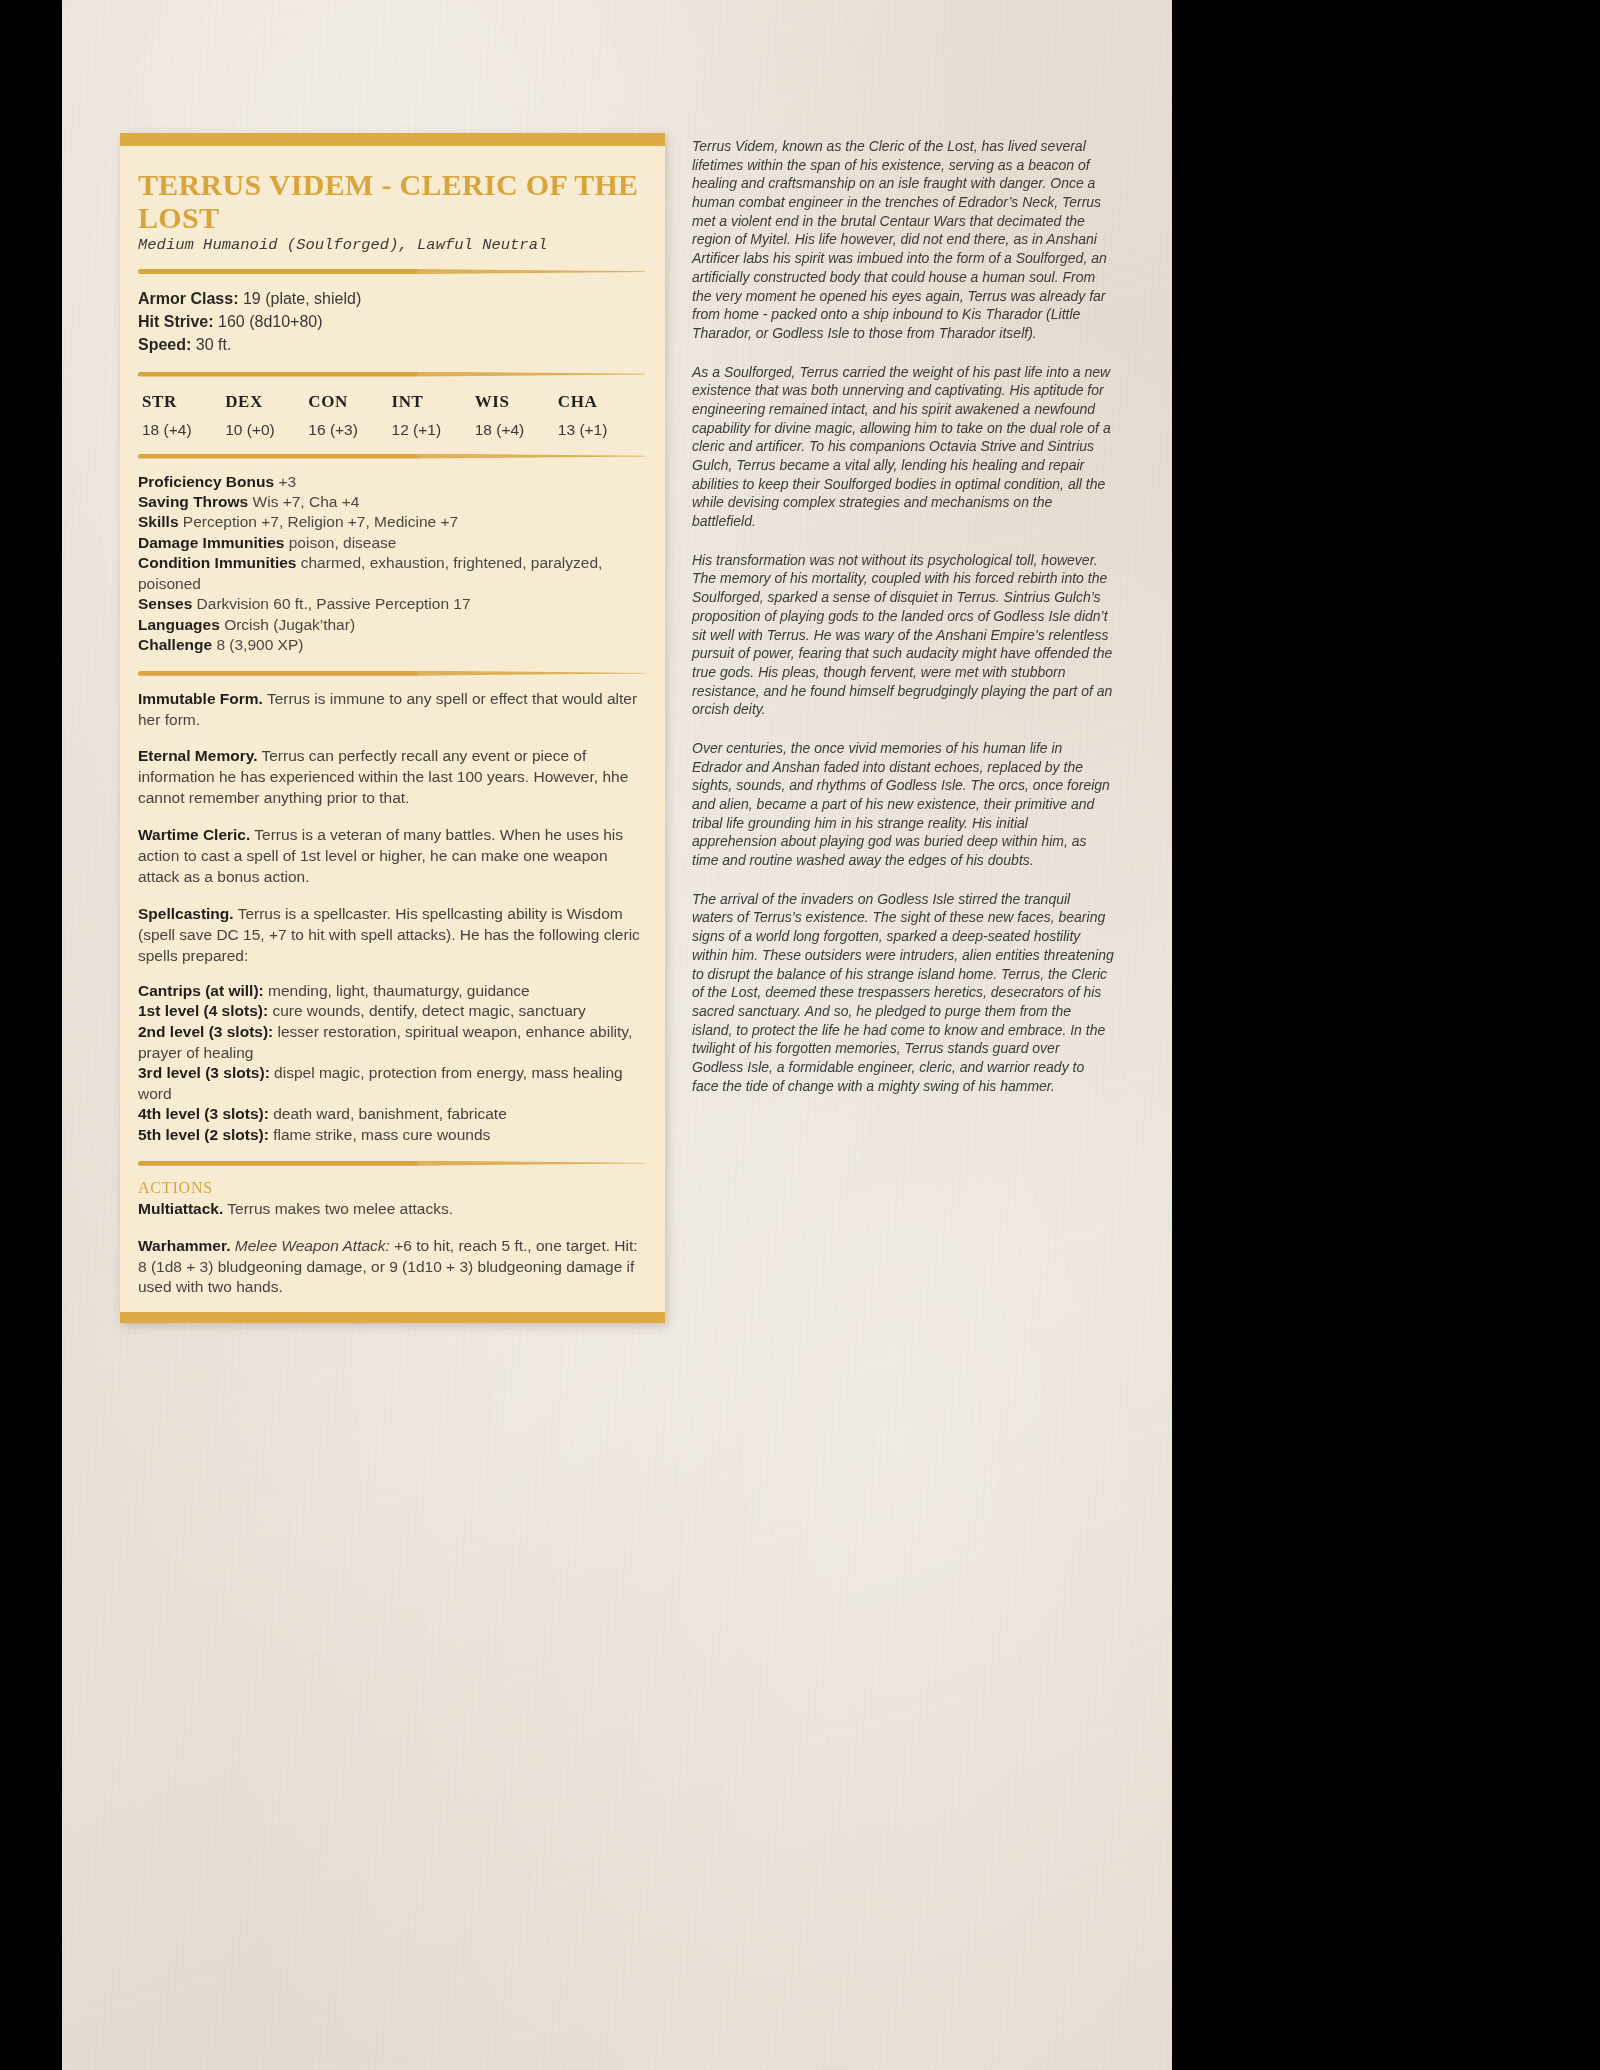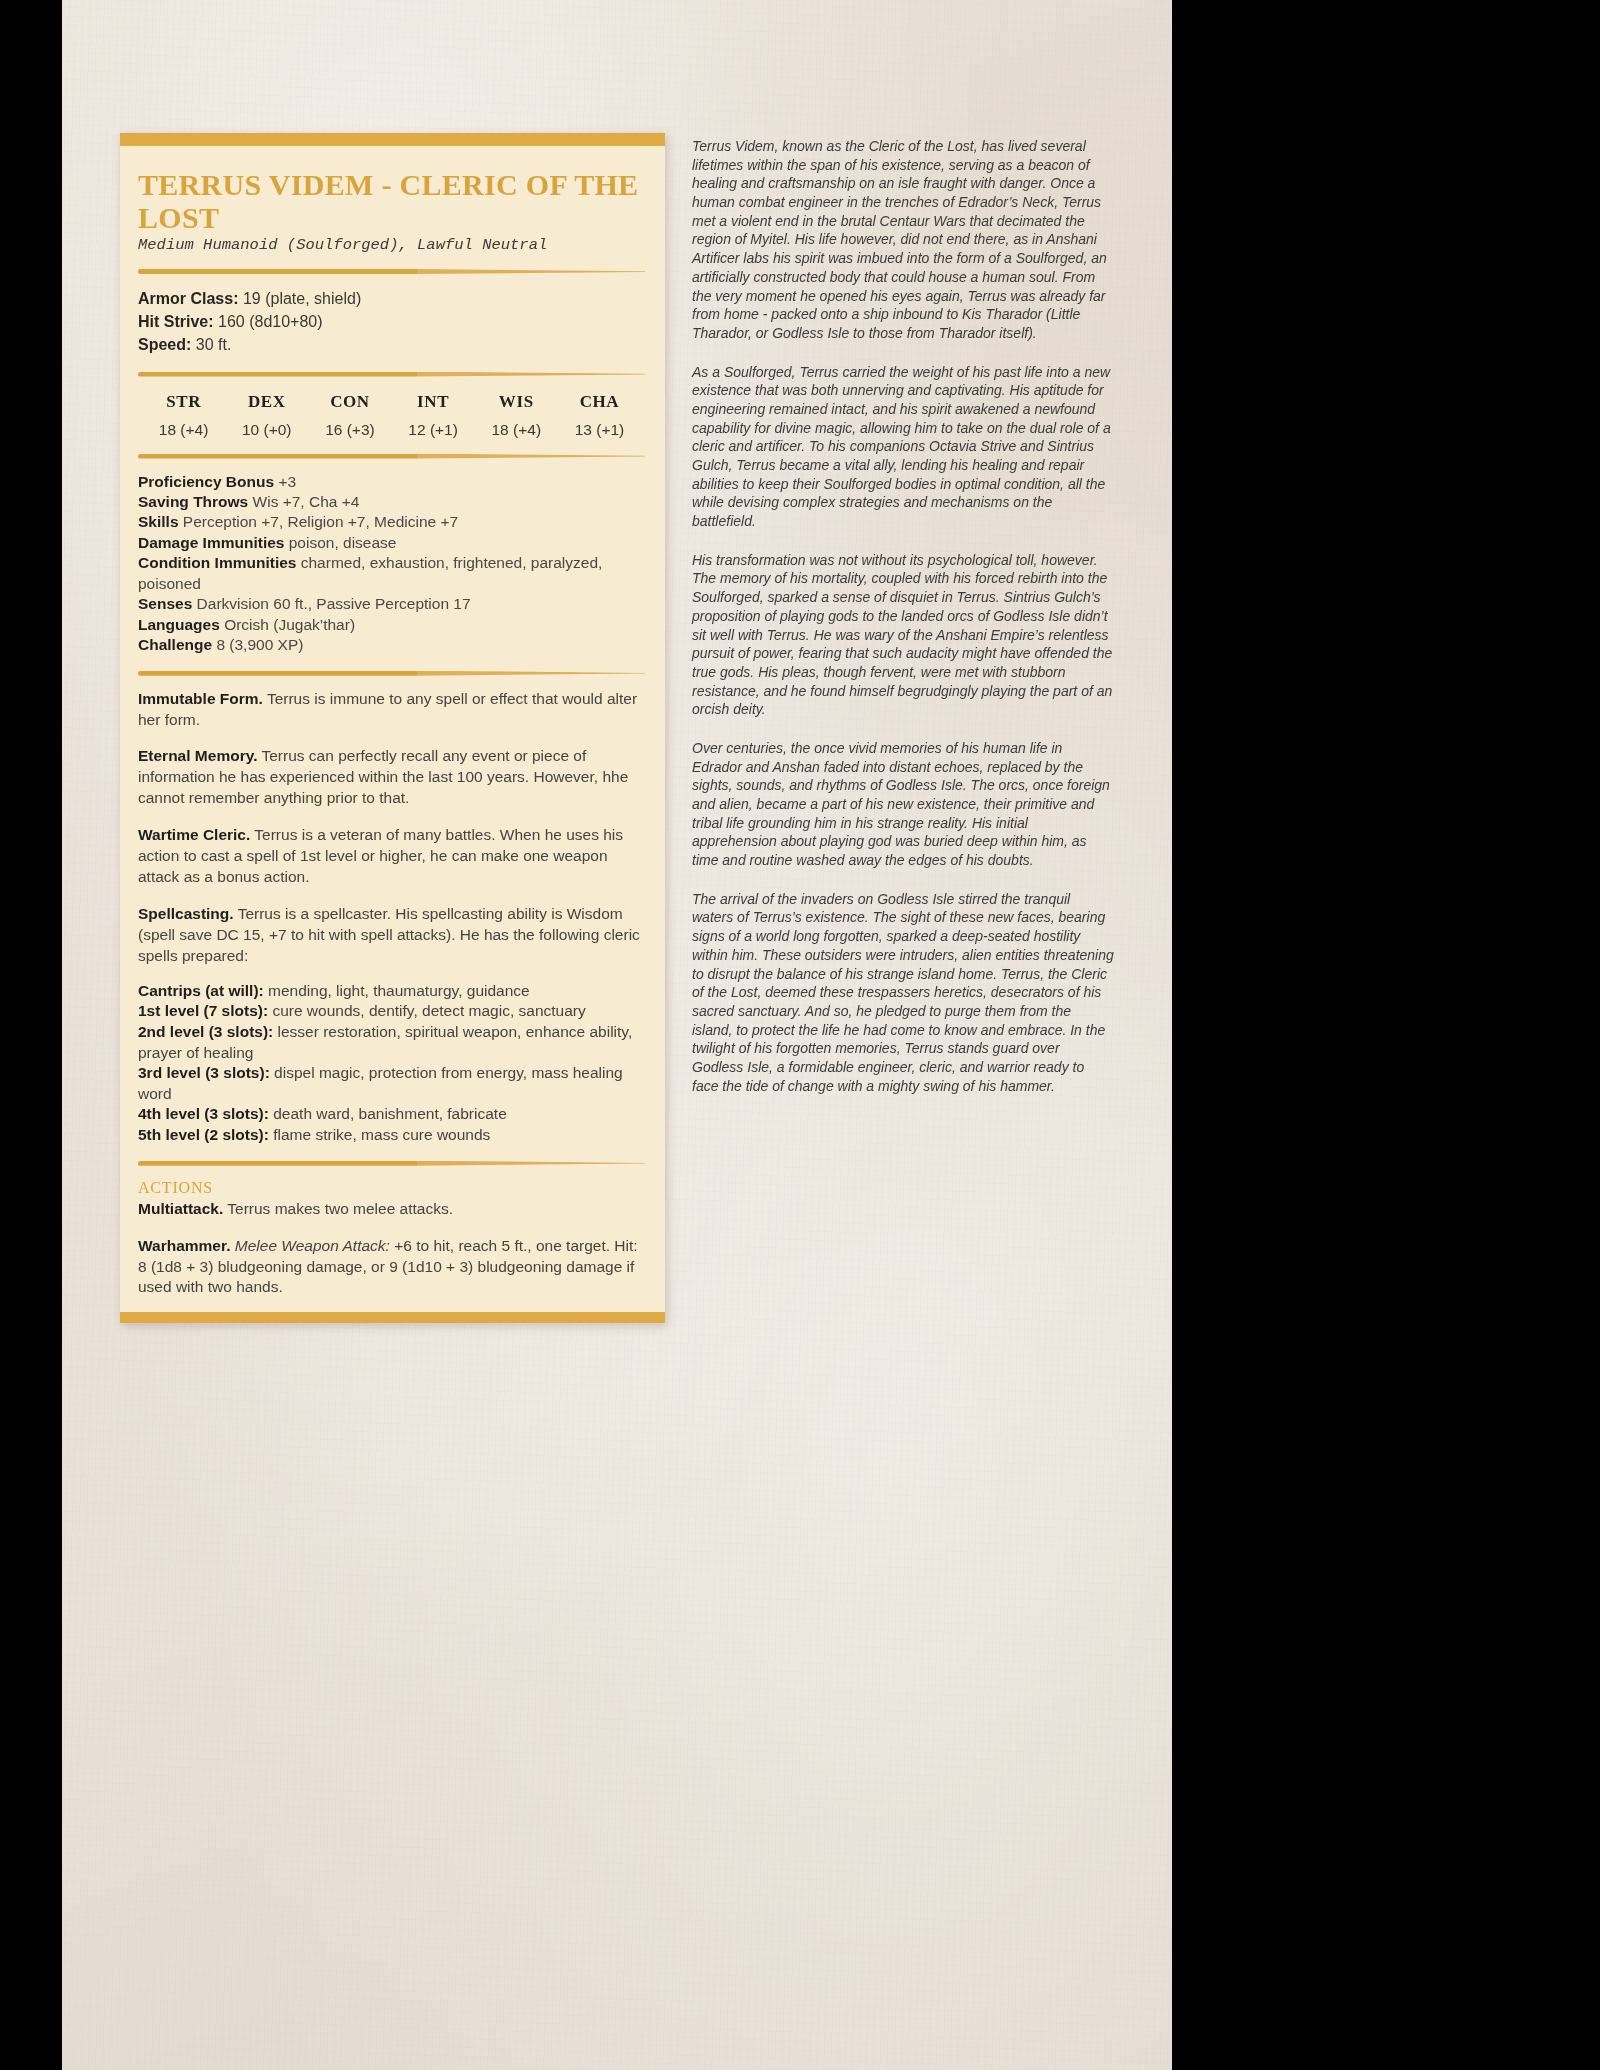--- a/index.html
+++ b/index.html
@@ -113,21 +113,21 @@
     font-size: 16px;
     line-height: 1.45;
     color: #3a3835;
   }
   .stat-line b { color: #272522; }
 
   
   .abilities {
     display: flex;
     justify-content: space-between;
-    text-align: center;
+    text-align: left;
     padding: 2px 4px 0 4px;
   }
   .ability {
     flex: 1;
   }
   .ability .abbr {
     font-family: "Liberation Serif", serif;
     font-size: 17px;
     font-weight: 700;
     color: #242220;
@@ -311,21 +311,21 @@
             <span>Terrus is a spellcaster. His spellcasting ability is Wisdom (spell save DC 15, +7 to hit with spell attacks). He has the following cleric spells prepared:</span>
           </p>
         </div>
 
         <div class="spell-list">
           <div>
             <b>Cantrips (at will):</b>
             <span>mending, light, thaumaturgy, guidance</span>
           </div>
           <div>
-            <b>1st level (7 slots):</b>
+            <b>1st level (4 slots):</b>
             <span>cure wounds, dentify, detect magic, sanctuary</span>
           </div>
           <div>
             <b>2nd level (3 slots):</b>
             <span>lesser restoration, spiritual weapon, enhance ability, prayer of healing</span>
           </div>
           <div>
             <b>3rd level (3 slots):</b>
             <span>dispel magic, protection from energy, mass healing word</span>
           </div>

